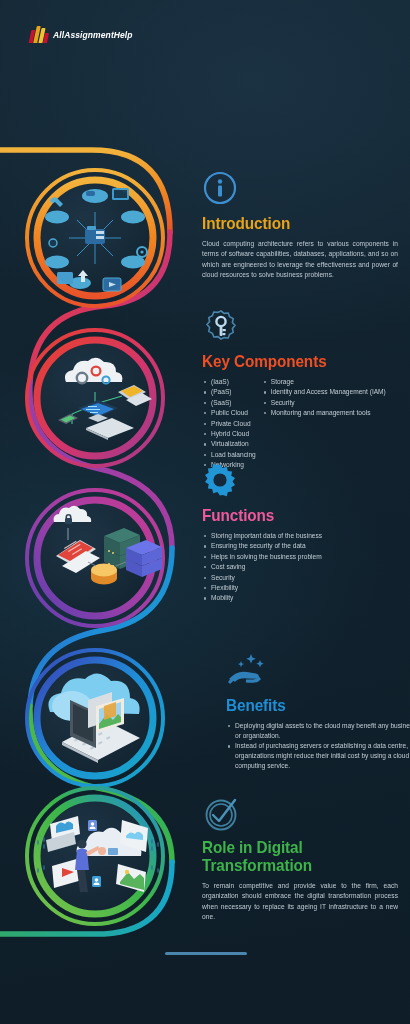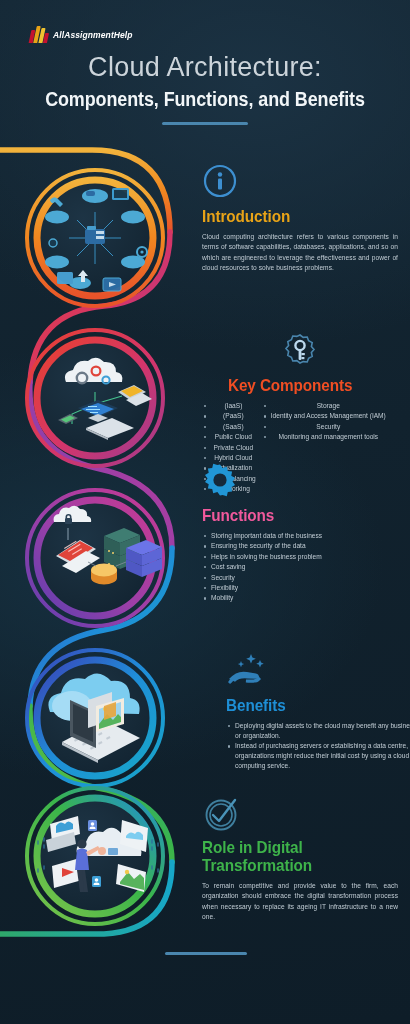--- a/index.html
+++ b/index.html
@@ -75,25 +75,20 @@
   <div class="logo-row">
     <div class="logo-mark">
       <span class="lm1"></span>
         <span class="lm2"></span>
         <span class="lm3"></span>
         <span class="lm4"></span>
     </div>
     <div class="logo-text">AllAssignmentHelp</div>
   </div>
 
-  <div class="title-wrap">
-    <div class="title-1">Cloud Architecture:</div>
-    <div class="title-2">Components, Functions, and Benefits</div>
-    <div class="title-rule"></div>
-  </div>
 
   <svg class="ribbon-layer" viewBox="0 0 410 1024" xmlns="http://www.w3.org/2000/svg">
     <defs>
       <linearGradient id="gA" x1="0" y1="0" x2="0" y2="1">
         <stop offset="0%" stop-color="#f2b33c"></stop>
           <stop offset="50%" stop-color="#f08620"></stop>
           <stop offset="100%" stop-color="#e8532a"></stop>
       </linearGradient>
       <linearGradient id="gB" x1="0" y1="0" x2="1" y2="1">
         <stop offset="0%" stop-color="#e8412e"></stop>
@@ -328,33 +323,33 @@
           <path d="M 152,847 l 0,3"></path>
           <path d="M 158,843 l 0,3"></path>
         <path d="M 44,866 l 0,3"></path>
           <path d="M 38,869 l 0,3"></path>
         <path d="M 152,866 l 0,3"></path>
           <path d="M 158,869 l 0,3"></path>
       </g>
     </g>
   </svg>
 
-  <div class="section" style="top:163px;">
+  <div class="section" style="top:170px;">
     <div class="sec-icon">
       <svg width="36" height="36" viewBox="0 0 36 36">
         <circle cx="18" cy="18" r="15" fill="none" stroke="#3d8fd0" stroke-width="2.2"></circle>
         <circle cx="18" cy="11.5" r="2.2" fill="#3d8fd0"></circle>
         <rect x="16" y="15.5" width="4" height="11" rx="1" fill="#3d8fd0"></rect>
       </svg>
     </div>
     <div class="sec-title" style="color:#e8a317;">Introduction</div>
     <div class="sec-body">Cloud computing architecture refers to various components in terms of software capabilities, databases, applications, and so on which are engineered to leverage the effectiveness and power of cloud resources to solve business problems.</div>
   </div>
 
-  <div class="section" style="top:332px;text-align:center;">
+  <div class="section" style="top:308px;">
     <div class="sec-icon">
       <svg width="38" height="38" viewBox="0 0 38 38">
         <path d="M19 3 l3.2 2.4 4-.4 1.4 3.8 3.6 1.8-.8 3.9 2.6 3-2.6 3 .8 3.9-3.6 1.8-1.4 3.8-4-.4L19 31l-3.2-2.4-4 .4-1.4-3.8-3.6-1.8.8-3.9L5 16.5l2.6-3-.8-3.9 3.6-1.8 1.4-3.8 4 .4z" fill="none" stroke="#4a86ae" stroke-width="1.6"></path>
         <circle cx="19" cy="13.5" r="4.6" fill="none" stroke="#bcd9ee" stroke-width="2.4"></circle>
         <rect x="17.6" y="17" width="2.8" height="11" rx="1" fill="#bcd9ee"></rect>
         <rect x="20.4" y="21" width="3.4" height="2.2" fill="#bcd9ee"></rect>
         <rect x="20.4" y="25" width="3" height="2.2" fill="#bcd9ee"></rect>
       </svg>
     </div>
     <div class="sec-title" style="color:#f04e23;">Key Components</div>

